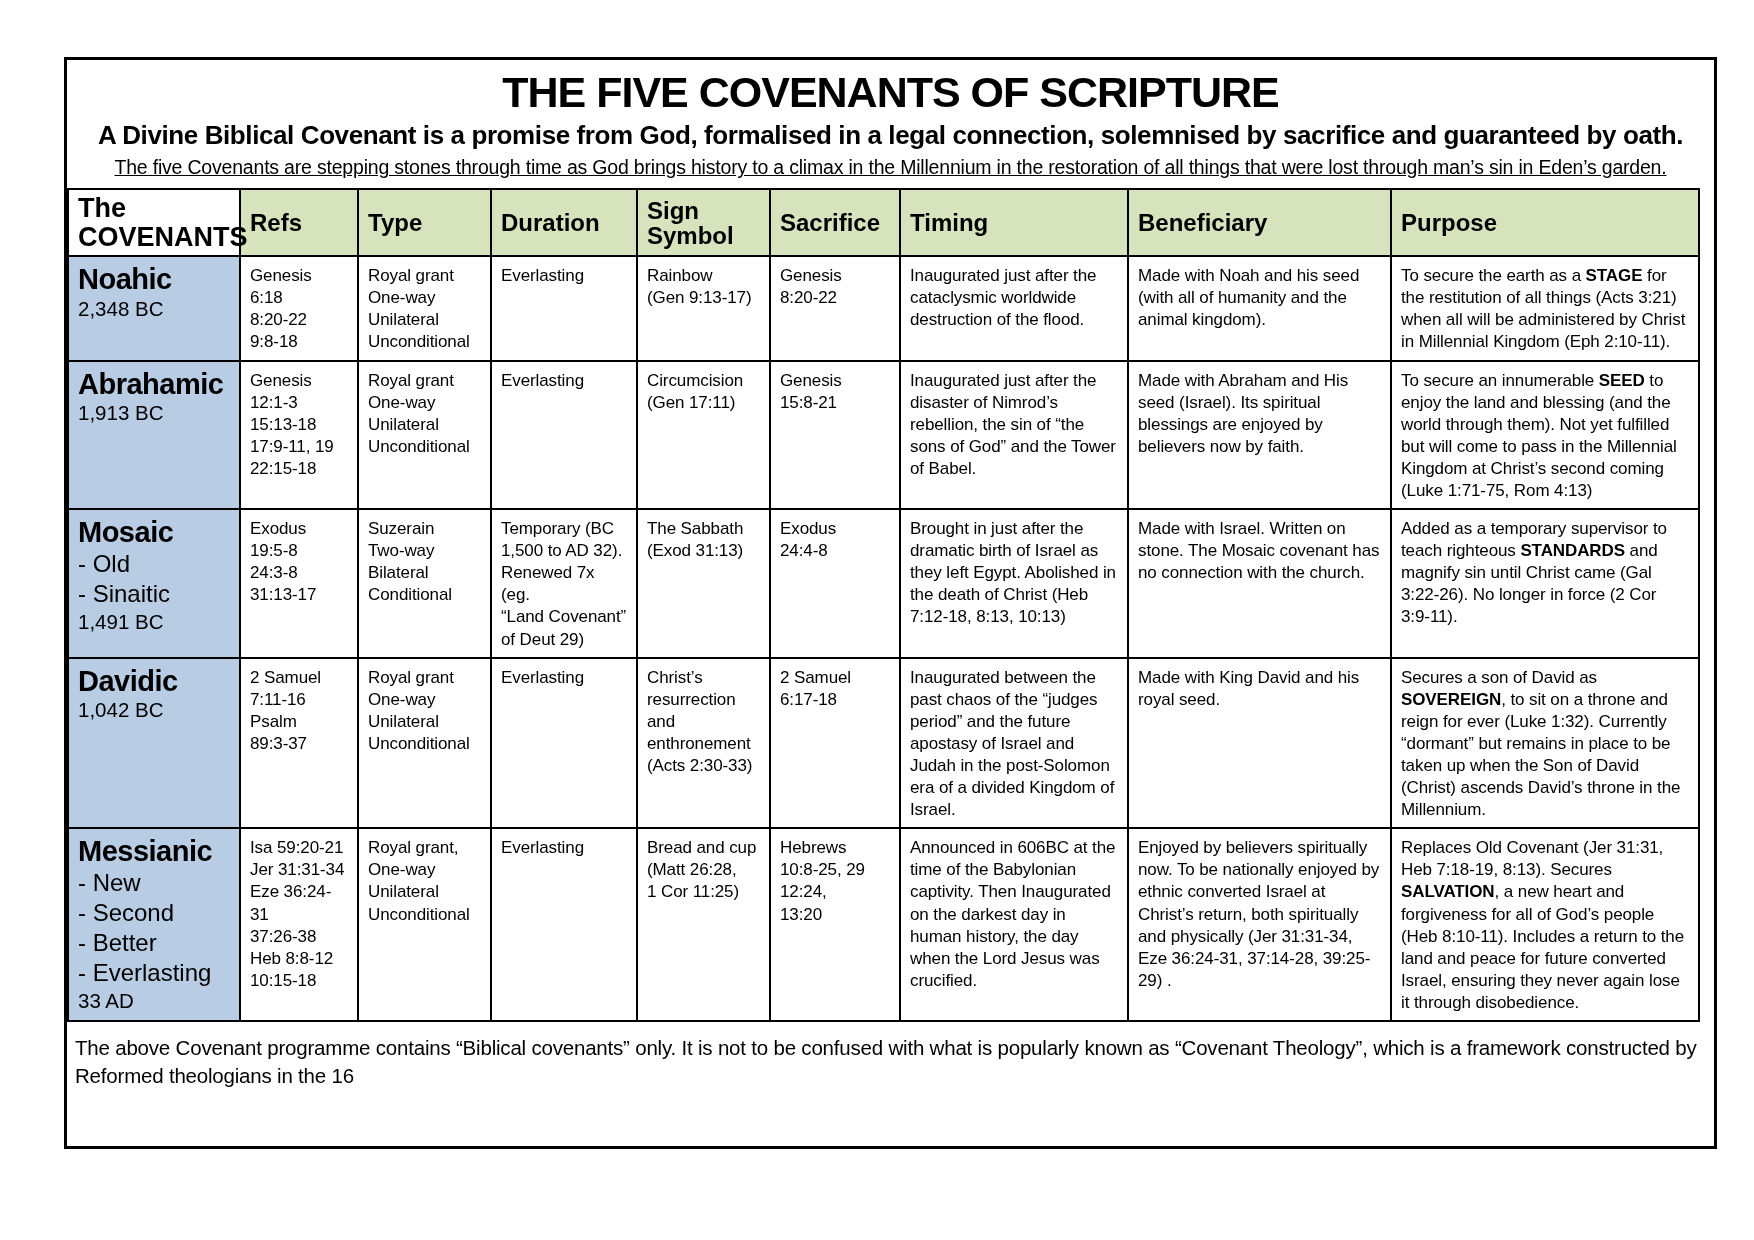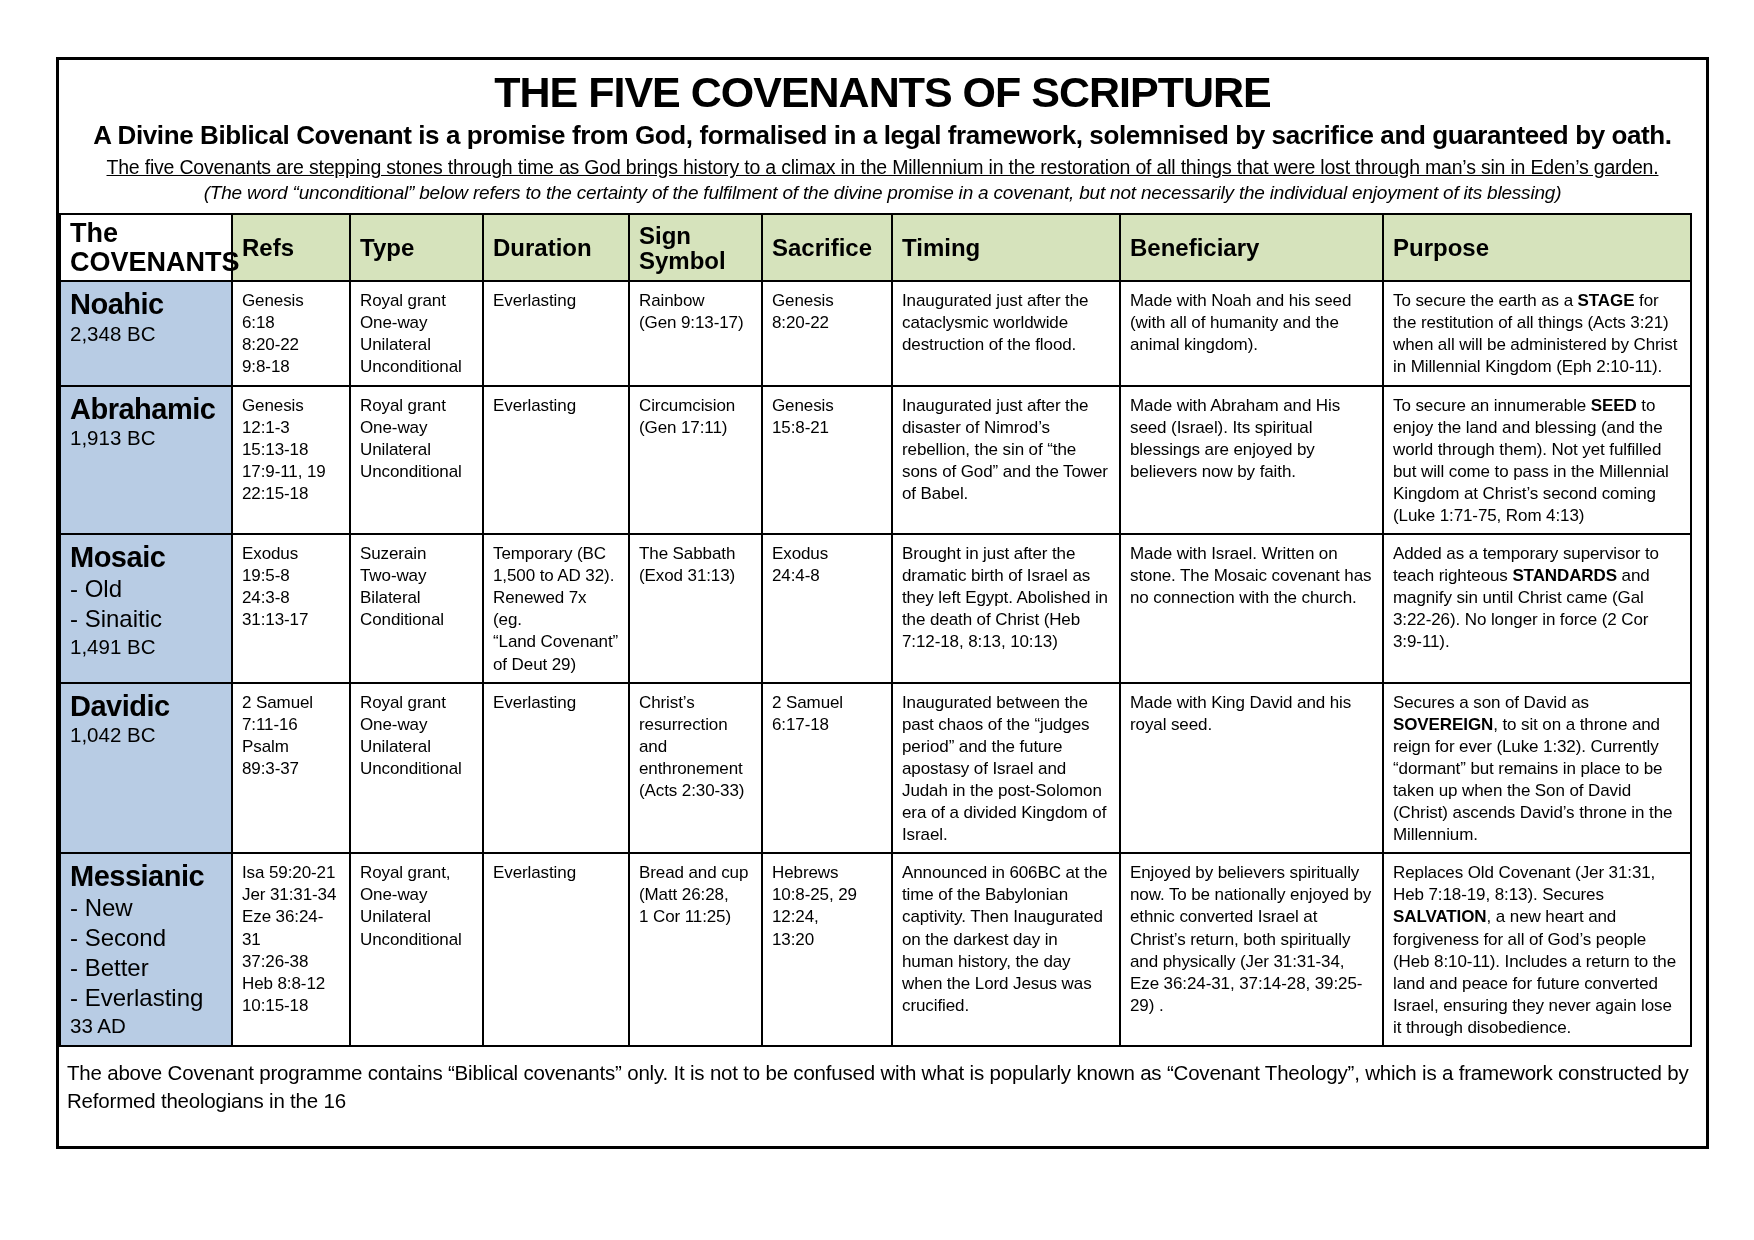--- a/index.html
+++ b/index.html
@@ -2,21 +2,21 @@
 <html style="--header_green: #d6e3bc; --label_blue: #b8cce4; --border: #000000;"><head>
 <meta charset="utf-8">
 <style>
   html, body { margin:0; padding:0; }
   body {
     width:1754px; height:1240px; background:#ffffff; position:relative;
     font-family:"Liberation Sans", sans-serif; color:#000;
     -webkit-font-smoothing:antialiased;
   }
   .sheet {
-    position:absolute; left:56px; top:57px; width:1653px; height:1092px;
+    position:absolute; left:64px; top:57px; width:1653px; height:1092px;
     border:3px solid #000; box-sizing:border-box; background:#fff;
     display:flex; flex-direction:column; overflow:hidden;
   }
   
   .titleblock { text-align:center; padding:8px 10px 2px; }
   .doc-title { font-size:43px; font-weight:bold; letter-spacing:-1px; line-height:1.15; }
   .doc-subtitle { font-size:26px; font-weight:bold; letter-spacing:-0.4px; margin-top:3px; }
   .doc-desc { font-size:19.5px; margin-top:5px; letter-spacing:-0.2px;text-decoration:underline; }
   .doc-paren { font-size:19px; font-style:italic; margin-top:3px; letter-spacing:-0.2px; }
   
@@ -43,23 +43,22 @@
   
   .footnote { padding:12px 10px 4px 8px; font-size:20.5px; line-height:1.33; letter-spacing:-0.2px; }
 </style>
 </head>
 <body>
 
 <div class="sheet">
 
   <div class="titleblock">
     <div class="doc-title">THE FIVE COVENANTS OF SCRIPTURE</div>
-    <div class="doc-subtitle">A Divine Biblical Covenant is a promise from God, formalised in a legal framework, solemnised by sacrifice and guaranteed by oath.</div>
+    <div class="doc-subtitle">A Divine Biblical Covenant is a promise from God, formalised in a legal connection, solemnised by sacrifice and guaranteed by oath.</div>
     <div class="doc-desc">The five Covenants are stepping stones through time as God brings history to a climax in the Millennium in the restoration of all things that were lost through man’s sin in Eden’s garden.</div>
-    <div class="doc-paren">(The word “unconditional” below refers to the certainty of the fulfilment of the divine promise in a covenant,  but not necessarily the individual enjoyment of its blessing)</div>
   </div>
 
   <table>
     <colgroup>
       <col style="width:172px">
         <col style="width:118px">
         <col style="width:133px">
       <col style="width:146px">
         <col style="width:133px">
         <col style="width:130px">

